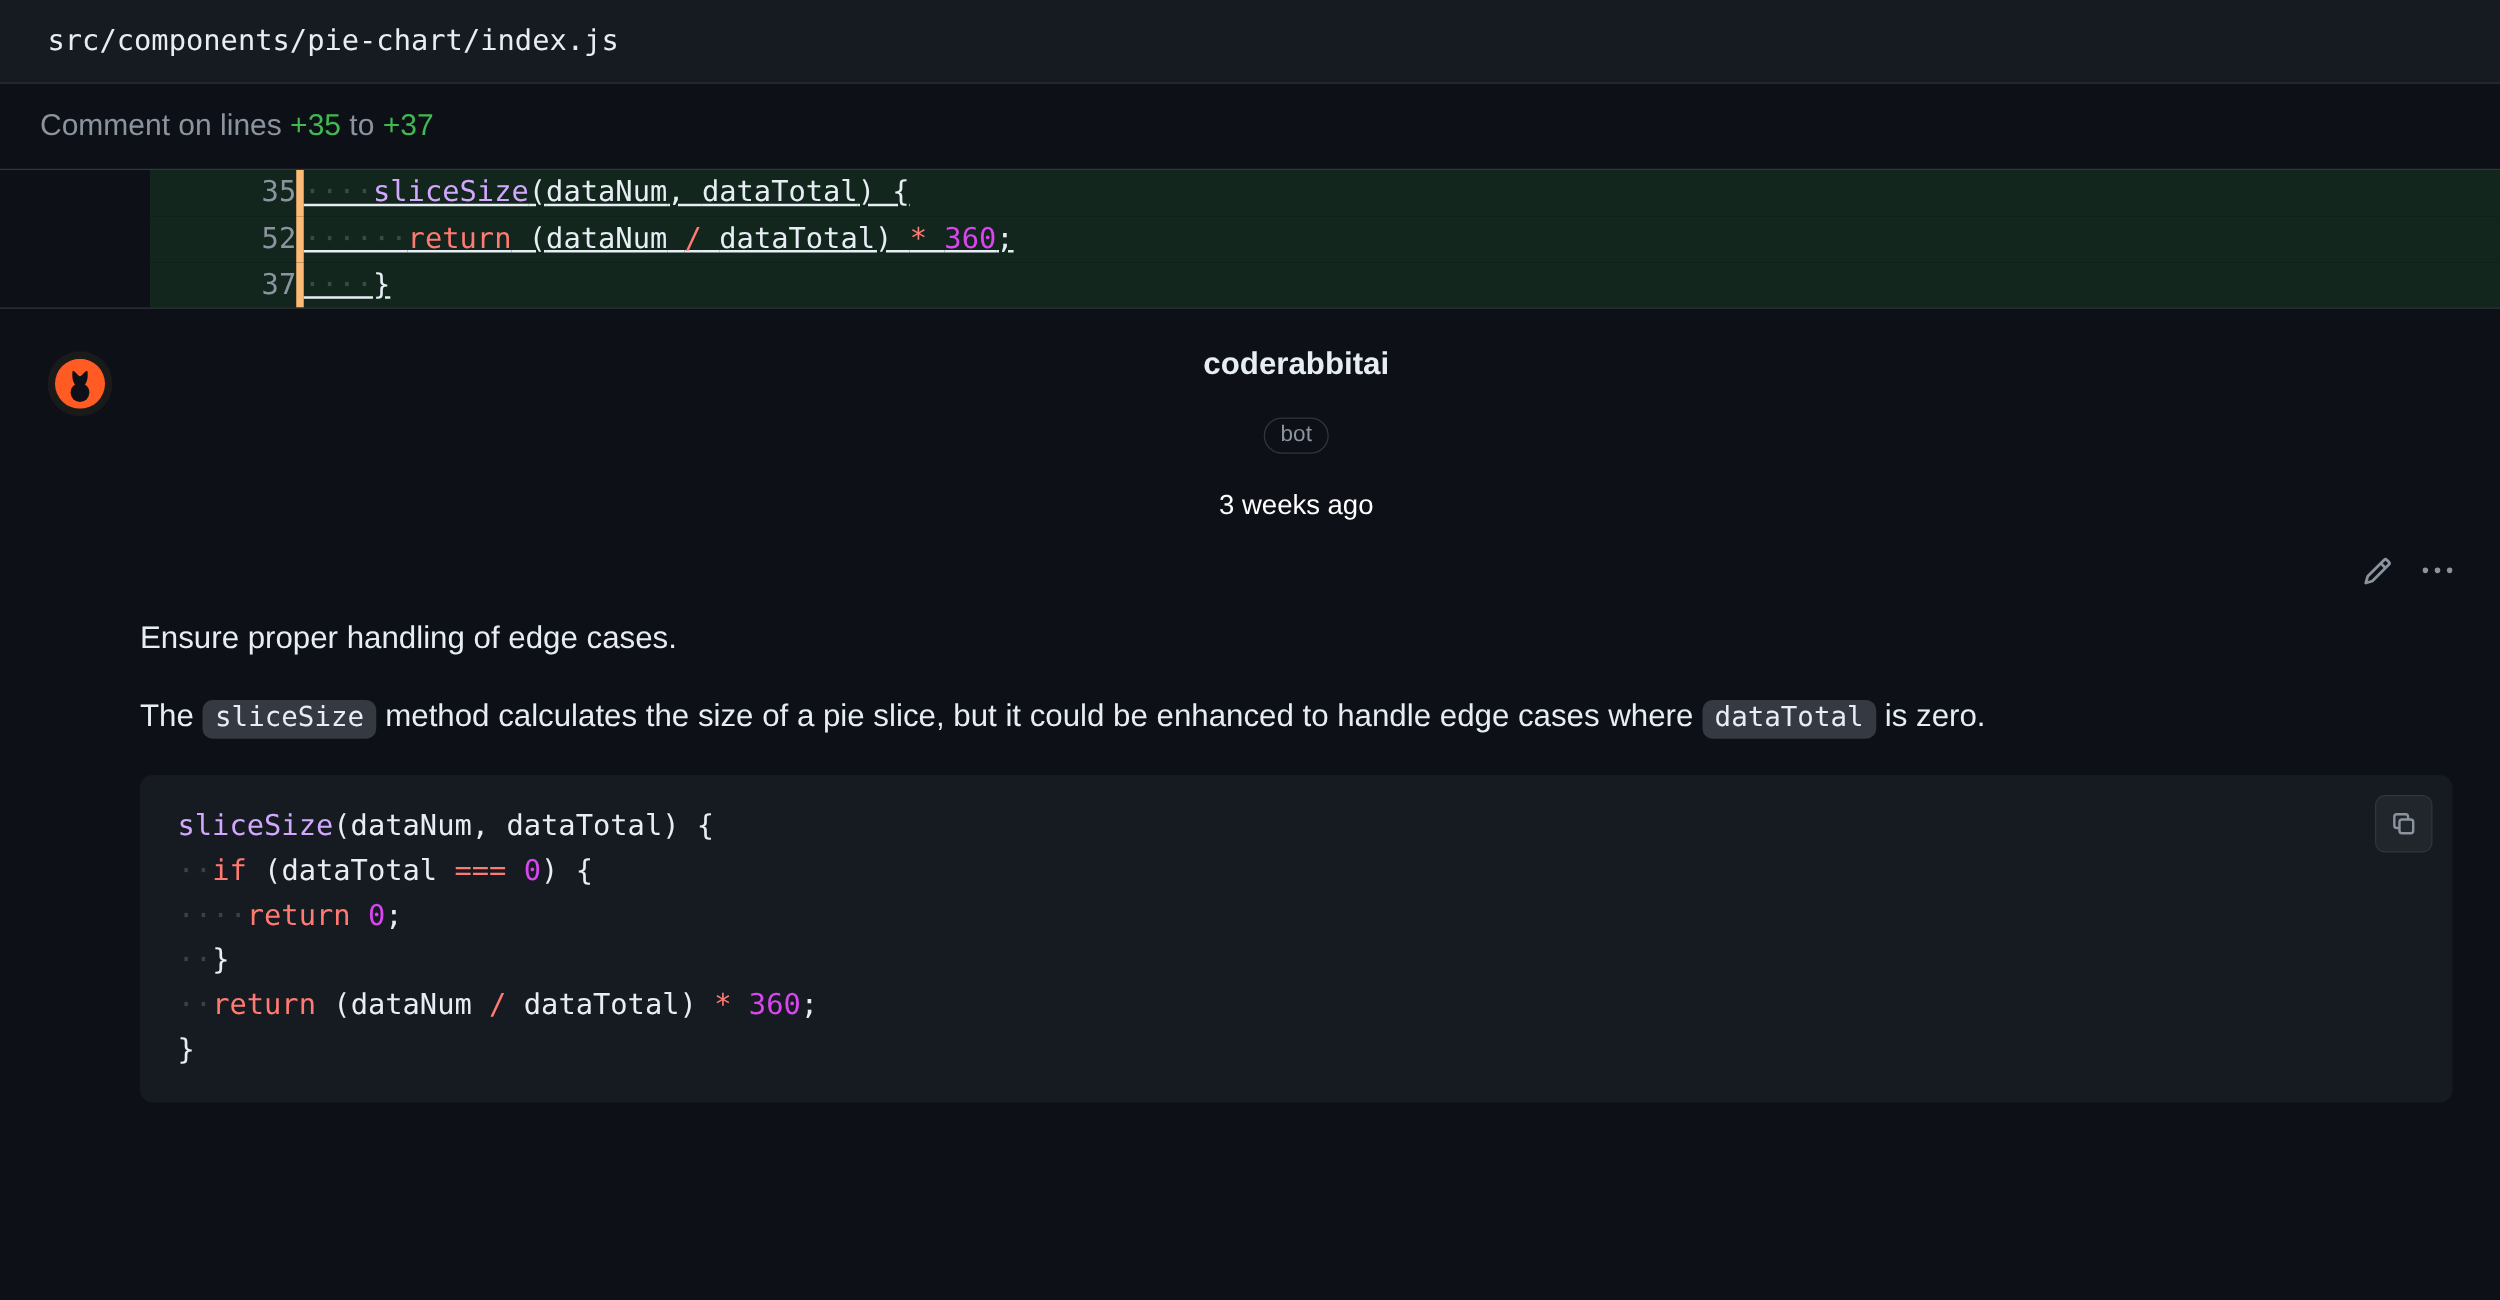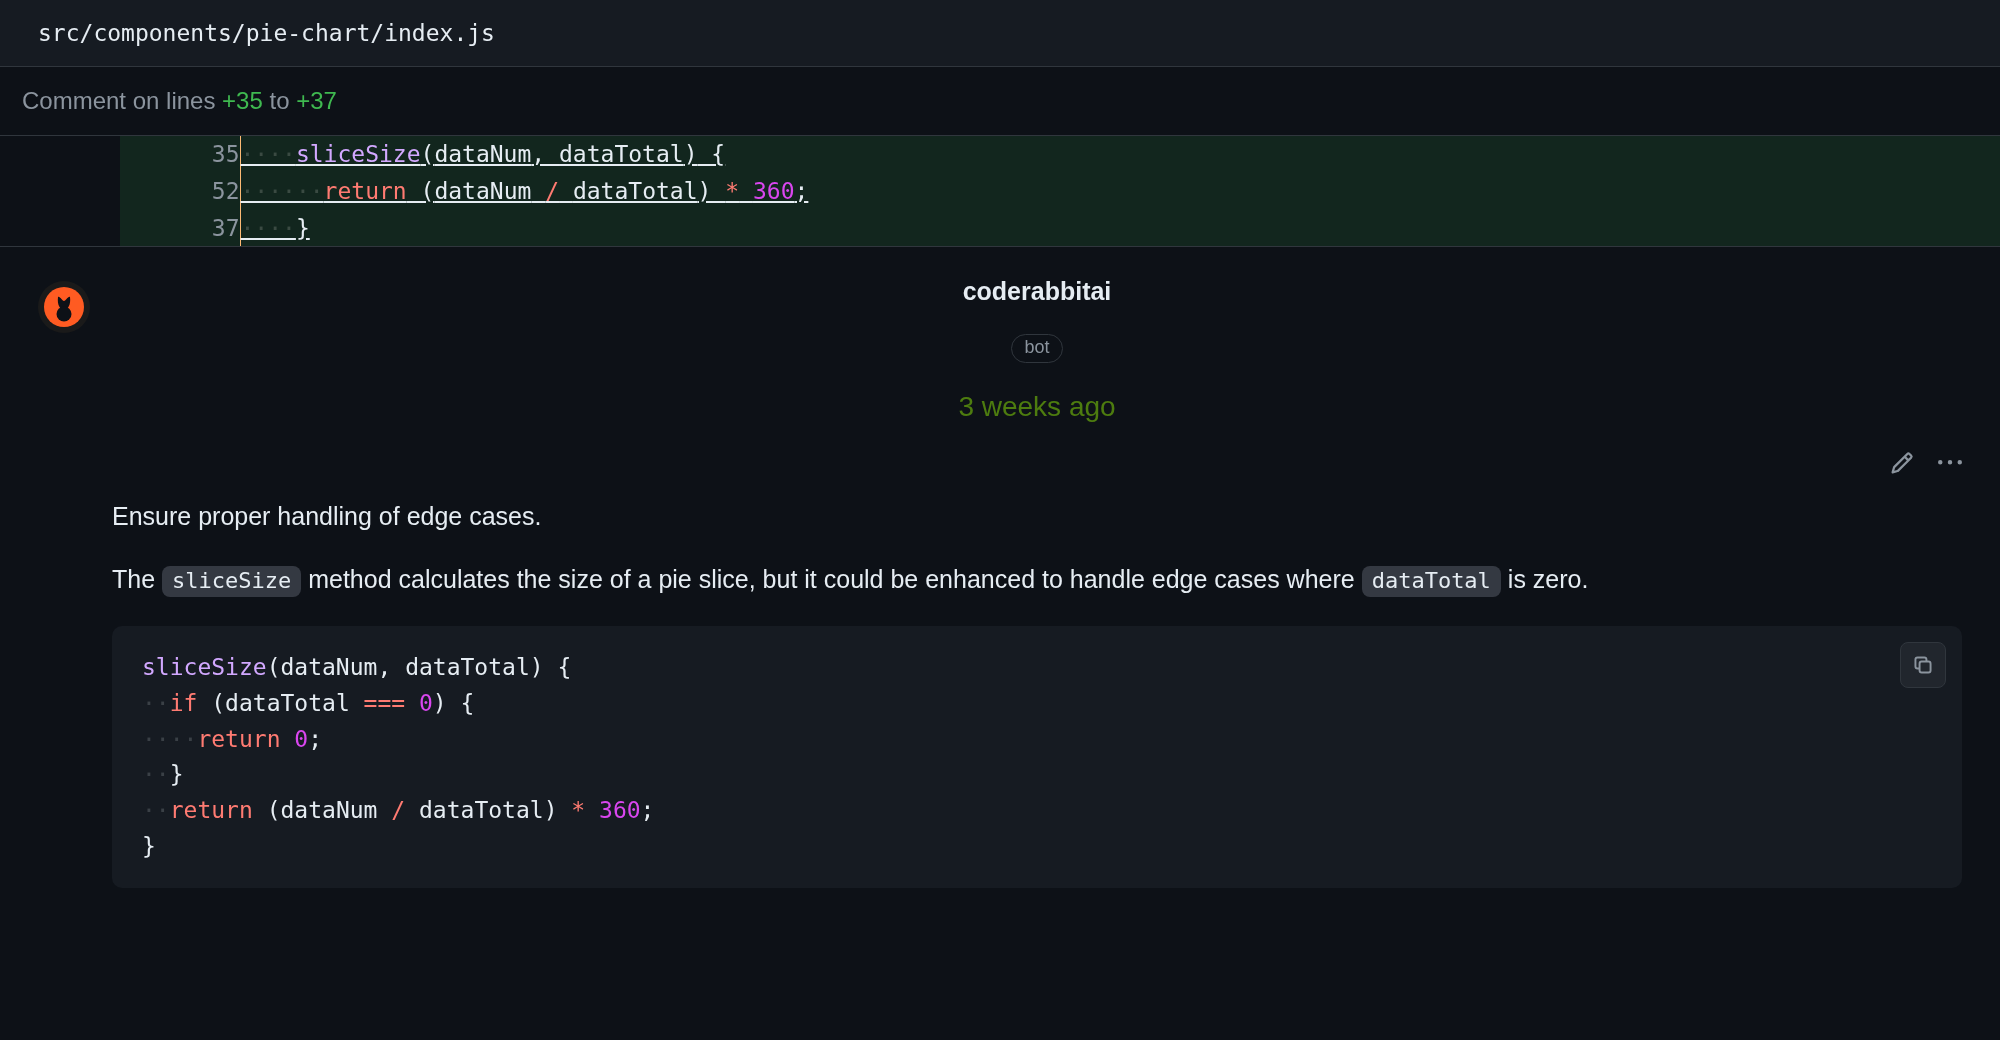--- a/index.html
+++ b/index.html
@@ -20,42 +20,42 @@
   padding: 20px 38px;
   border-bottom: 1px solid #30363d;
 }
 .file-path {
   font-family: ui-monospace, SFMono-Regular, "SF Mono", Menlo, Consolas, monospace;
   color: #e6edf3;
   font-size: 23px;
 }
 .comment-lines-header {
   background: #0d1117;
-  padding: 20px 22px;
+  padding: 20px 32px;
   color: #8b949e;
   font-size: 24px;
   border-bottom: 1px solid #30363d;
 }
 .comment-lines-header .add { color: #3fb950; }
 .diff-table {
   border-collapse: collapse;
   width: 100%;
   font-family: ui-monospace, SFMono-Regular, "SF Mono", Menlo, Consolas, monospace;
   font-size: 23px;
   line-height: 1.6;
 }
 .diff-table td { padding: 0; vertical-align: top; }
 .line-num {
   width: 120px;
   background: #12261e;
   text-align: right;
   padding: 3px 28px 3px 0;
   color: #8b949e;
   user-select: none;
-  border-right: 1px solid #fdba74;
+  border-right: 6px solid #fdba74;
 }
 .line-num-outer {
   width: 120px;
   background: #0d1117;
 }
 .code-cell {
   background: #12261e;
   padding: 3px 0 3px 30px;
   white-space: pre;
   text-decoration: underline;
@@ -102,22 +102,22 @@
 }
 .bot-badge {
   font-size: 18px;
   color: #8b949e;
   border: 1px solid #30363d;
   border-radius: 30px;
   padding: 2px 12px 3px 12px;
   line-height: 1.2;
 }
 .timestamp {
-  color: #4d7c0f;
-  font-size: 28px;
+  color: #ffffff;
+  font-size: 22px;
 }
 .comment-actions {
   margin-left: auto;
   display: flex;
   align-items: center;
   gap: 24px;
   color: #8b949e;
 }
 .comment-actions svg { vertical-align: middle; }
 .icon-btn { cursor: pointer; display: inline-flex; align-items: center; }

